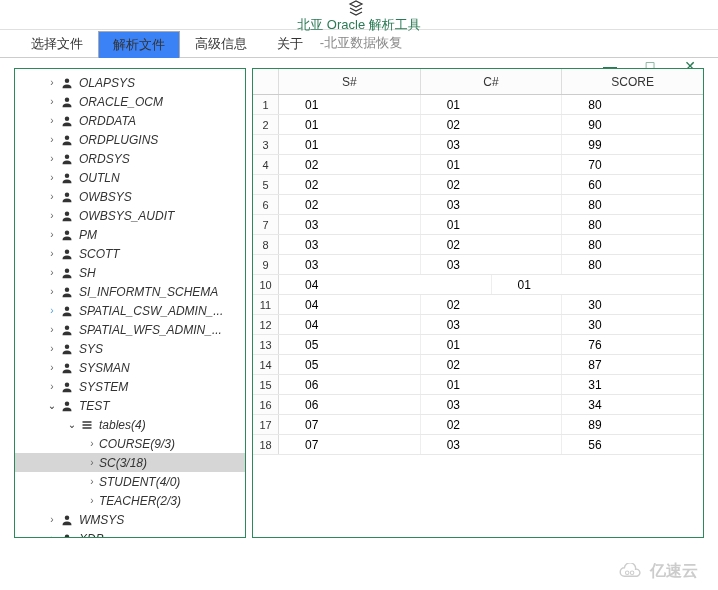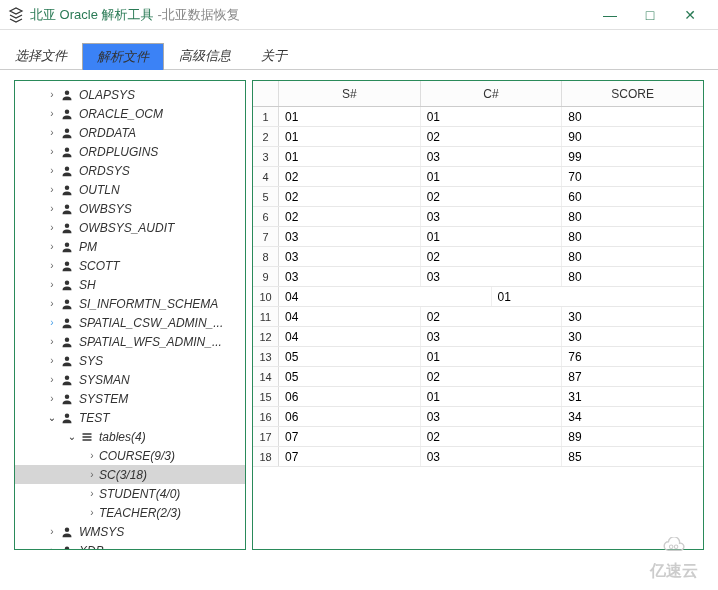--- a/index.html
+++ b/index.html
@@ -1,25 +1,25 @@
 <!DOCTYPE html>
 <html><head>
   <meta charset="utf-8">
   <style>
     * { box-sizing: border-box; margin: 0; padding: 0; }
     body { font-family: "Microsoft YaHei", Arial, sans-serif; font-size: 12px; background: #fff; width: 718px; height: 590px; overflow: hidden; position: relative; }
     
-    .titlebar { height: 30px; display: flex; align-items: center; padding: 0 8px; border-bottom: 1px solid #e0e0e0; }
+    .titlebar { height: 30px; display: flex; align-items: center; padding: 0 8px; border-bottom: 1px solid #e0e0e0; flex-direction: column; }
     .titlebar-icon { width: 16px; height: 16px; margin-right: 6px; }
     .titlebar-title { color: #2a7a55; font-size: 13px; flex-shrink: 0; }
     .titlebar-subtitle { color: #888; font-size: 13px; margin-left: 4px; text-align: right; }
     .window-controls { margin-left: auto; display: flex; gap: 0; }
     .window-btn { width: 40px; height: 28px; display: flex; align-items: center; justify-content: center; color: #2a7a55; cursor: pointer; font-size: 14px; }
     
-    .tabs { display: flex; height: 28px; border-bottom: 1px solid #ccc; padding-left: 0; margin-top: 12px; font-style: italic; }
+    .tabs { display: flex; height: 28px; border-bottom: 1px solid #ccc; padding-left: 16px; margin-top: 0; }
     .tab { padding: 4px 14px; font-size: 13px; color: #333; cursor: pointer; border: 1px solid transparent; border-bottom: none; }
     .tab.active { border-color: #aaa; background: #3b82f6; position: relative; top: 1px; }
     
     .content { display: flex; padding: 10px 14px; gap: 6px; height: 490px; }
     .panel { border: 1px solid #2a8a5a; }
     .tree-panel { width: 232px; overflow-y: auto; overflow-x: hidden; padding: 4px 0; }
     .grid-panel { flex: 1; display: flex; flex-direction: column; }
     
     .tree-item { display: flex; align-items: center; height: 19px; padding-right: 4px; cursor: pointer; white-space: nowrap; }
     .tree-item.selected { background: #d6d6d6; }
@@ -33,24 +33,24 @@
     .indent-3 { padding-left: 70px; }
     
     .grid-header { display: flex; height: 26px; border-bottom: 1px solid #ccc; background: #fcfcfc; }
     .grid-rownum { width: 26px; border-right: 1px solid #ddd; flex-shrink: 0; }
     .grid-col { flex: 1; display: flex; align-items: center; justify-content: center; font-weight: normal; font-size: 12px; color: #333; border-right: 1px solid #ddd; }
     .grid-col:last-child { border-right: none; text-align: right; }
     
     .grid-body { overflow-y: auto; flex: 1; }
     .grid-row { display: flex; height: 20px; border-bottom: 1px solid #e8e8e8; }
     .grid-rownum-cell { width: 26px; border-right: 1px solid #ddd; display: flex; align-items: center; justify-content: center; background: #fcfcfc; color: #333; font-size: 11px; flex-shrink: 0; }
-    .grid-cell { flex: 1; display: flex; align-items: center; padding-left: 6px; border-right: 1px solid #eee; font-size: 12px; }
+    .grid-cell { flex: 1; display: flex; align-items: center; padding-left: 6px; border-right: 1px solid #eee; font-size: 12px; margin-left: 20px; }
     .grid-cell:last-child { border-right: none; }
     
-    .watermark { position: absolute; right: 20px; bottom: 8px; color: #ccc; font-size: 16px; font-weight: bold; display: flex; align-items: center; gap: 6px; flex-direction: column; }
+    .watermark { position: absolute; right: 20px; bottom: 8px; color: #ccc; font-size: 16px; font-weight: bold; display: flex; align-items: center; gap: 6px; }
     .watermark-icon { width: 28px; height: 18px; }
     
     .user-svg { fill: #333; }
     .bars-svg { stroke: #333; stroke-width: 2; }
   </style>
 </head>
 <body>
 
 <div class="titlebar">
   <span class="titlebar-icon">
@@ -410,21 +410,21 @@
         <div class="grid-row">
           <div class="grid-rownum-cell">17</div>
           <div class="grid-cell">07</div>
           <div class="grid-cell">02</div>
           <div class="grid-cell">89</div>
         </div>
         <div class="grid-row">
           <div class="grid-rownum-cell">18</div>
           <div class="grid-cell">07</div>
           <div class="grid-cell">03</div>
-          <div class="grid-cell">85</div>
+          <div class="grid-cell">56</div>
         </div>
       </div>
   </div>
 </div>
 
 <div class="watermark">
   <svg class="watermark-icon" viewBox="0 0 40 24">
       <path d="M12 18 a6 6 0 1 1 0-12 a8 8 0 0 1 16 2 a5 5 0 1 1 2 10 Z" fill="none" stroke="#ccc" stroke-width="2"></path>
       <circle cx="16" cy="13" r="2.5" fill="none" stroke="#ccc" stroke-width="1.5"></circle>
       <circle cx="23" cy="13" r="2.5" fill="none" stroke="#ccc" stroke-width="1.5"></circle>

